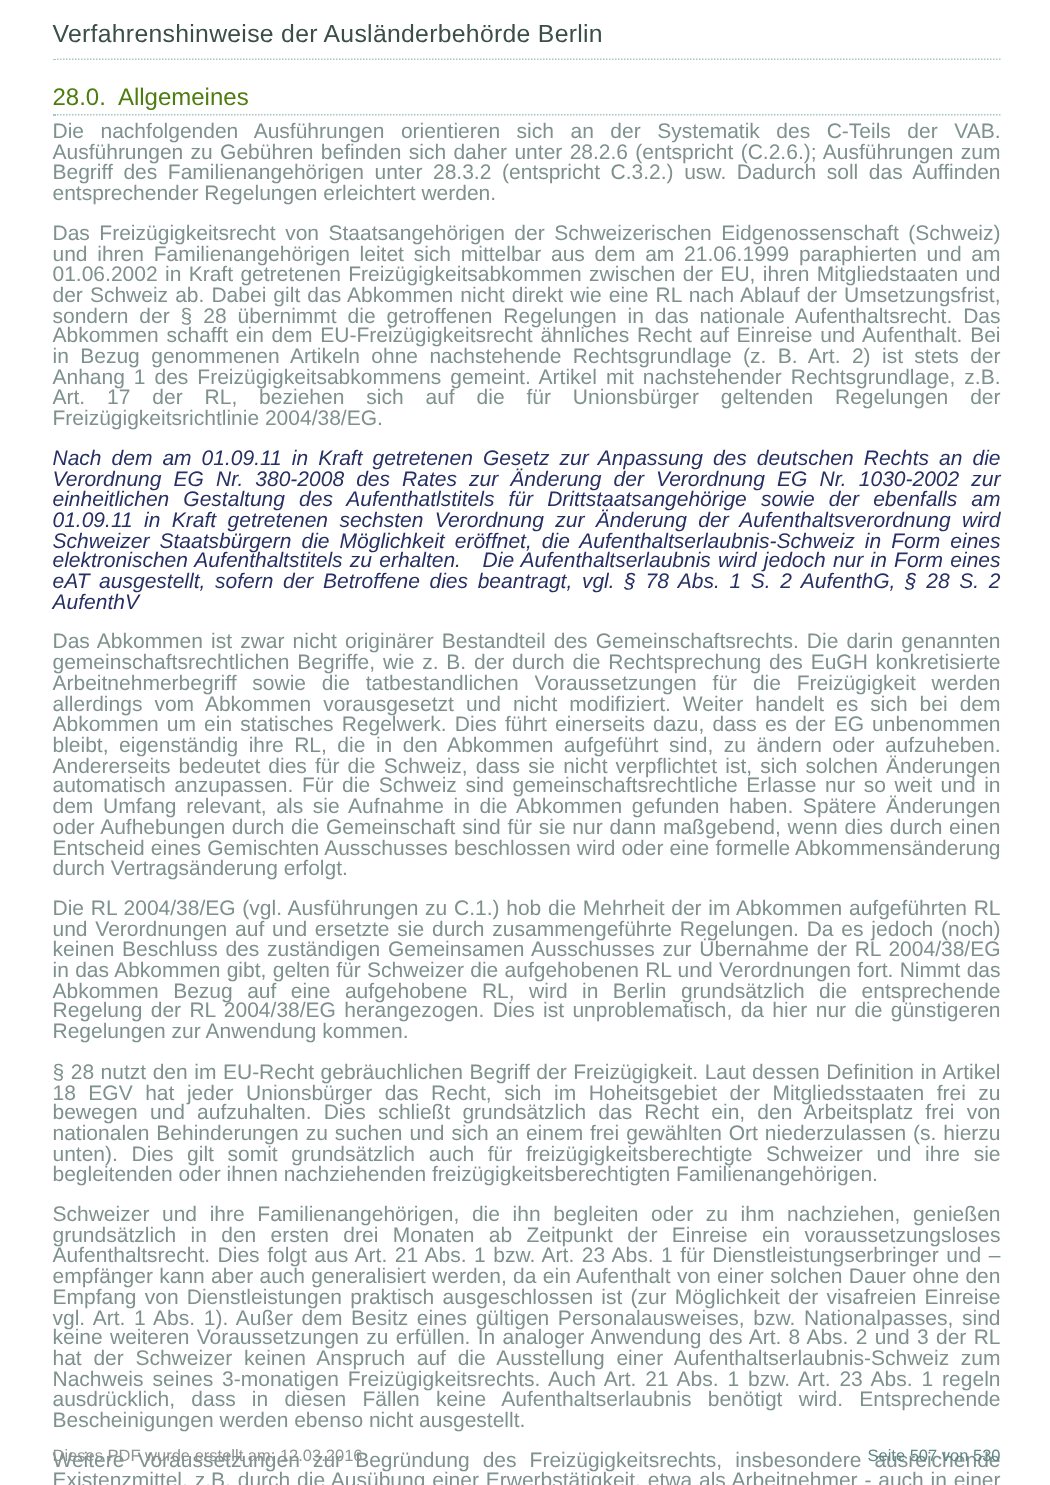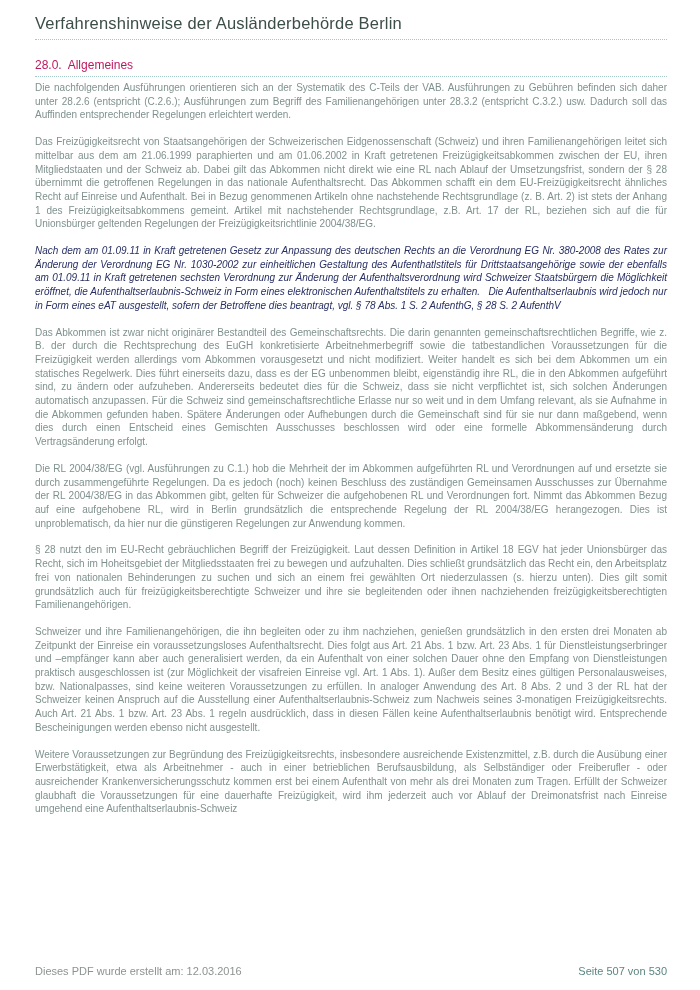--- a/index.html
+++ b/index.html
@@ -20,30 +20,30 @@
   }
   .doc-title{
     font-size:16.5px;
     font-weight:400;
     color:#3c4e48;
     letter-spacing:.2px;
     line-height:22px;
   }
   .section{margin-top:7px;}
   .section-heading{
-    font-size:12px;
+    font-size:16px;
     font-weight:400;
-    color:#be185d;
+    color:#4d7c0f;
     line-height:15px;
     padding-bottom:3px;
     border-bottom:1px dotted #a3c8c5;
     margin-bottom:4px;
   }
   .para{
-    font-size:10px;
+    font-size:14px;
     line-height:13.7px;
     color:#7f918e;
     text-align:justify;
     margin:0 0 13px 0;
   }
   .para.highlight{color:#272f63;font-style:italic;}
   .footer{
     position:absolute;
     left:35px;right:33px;bottom:13px;
     display:flex;

